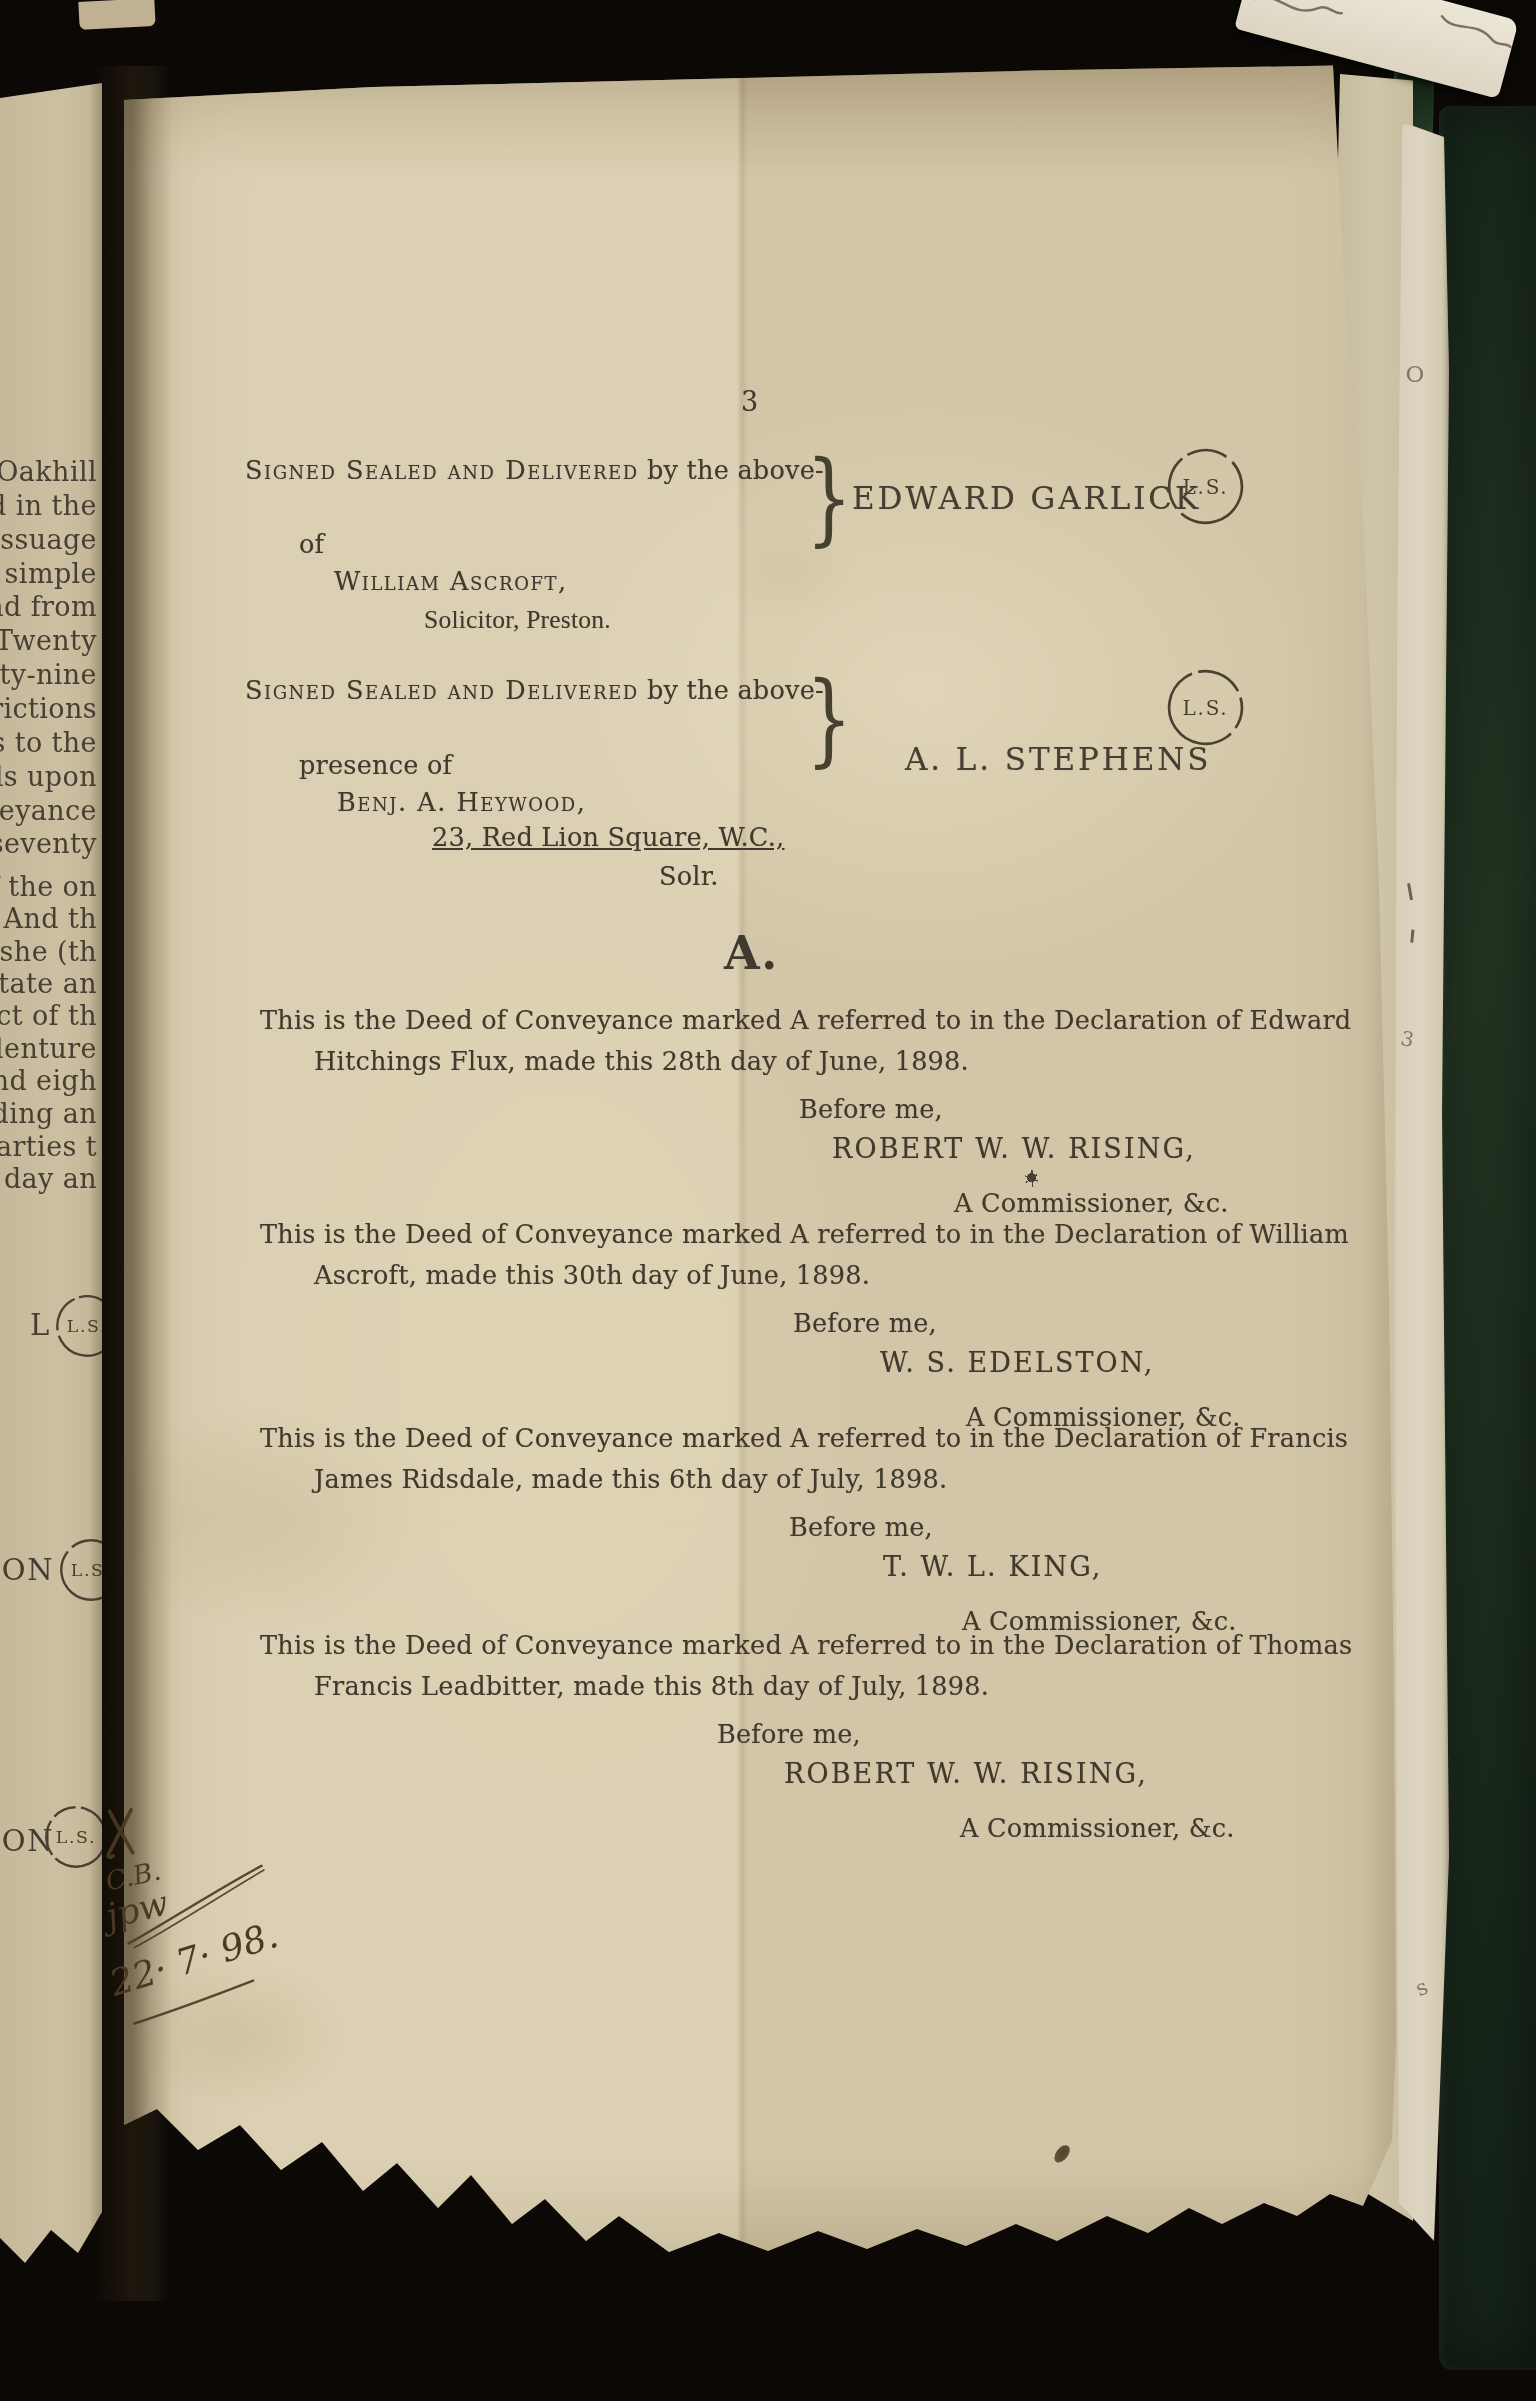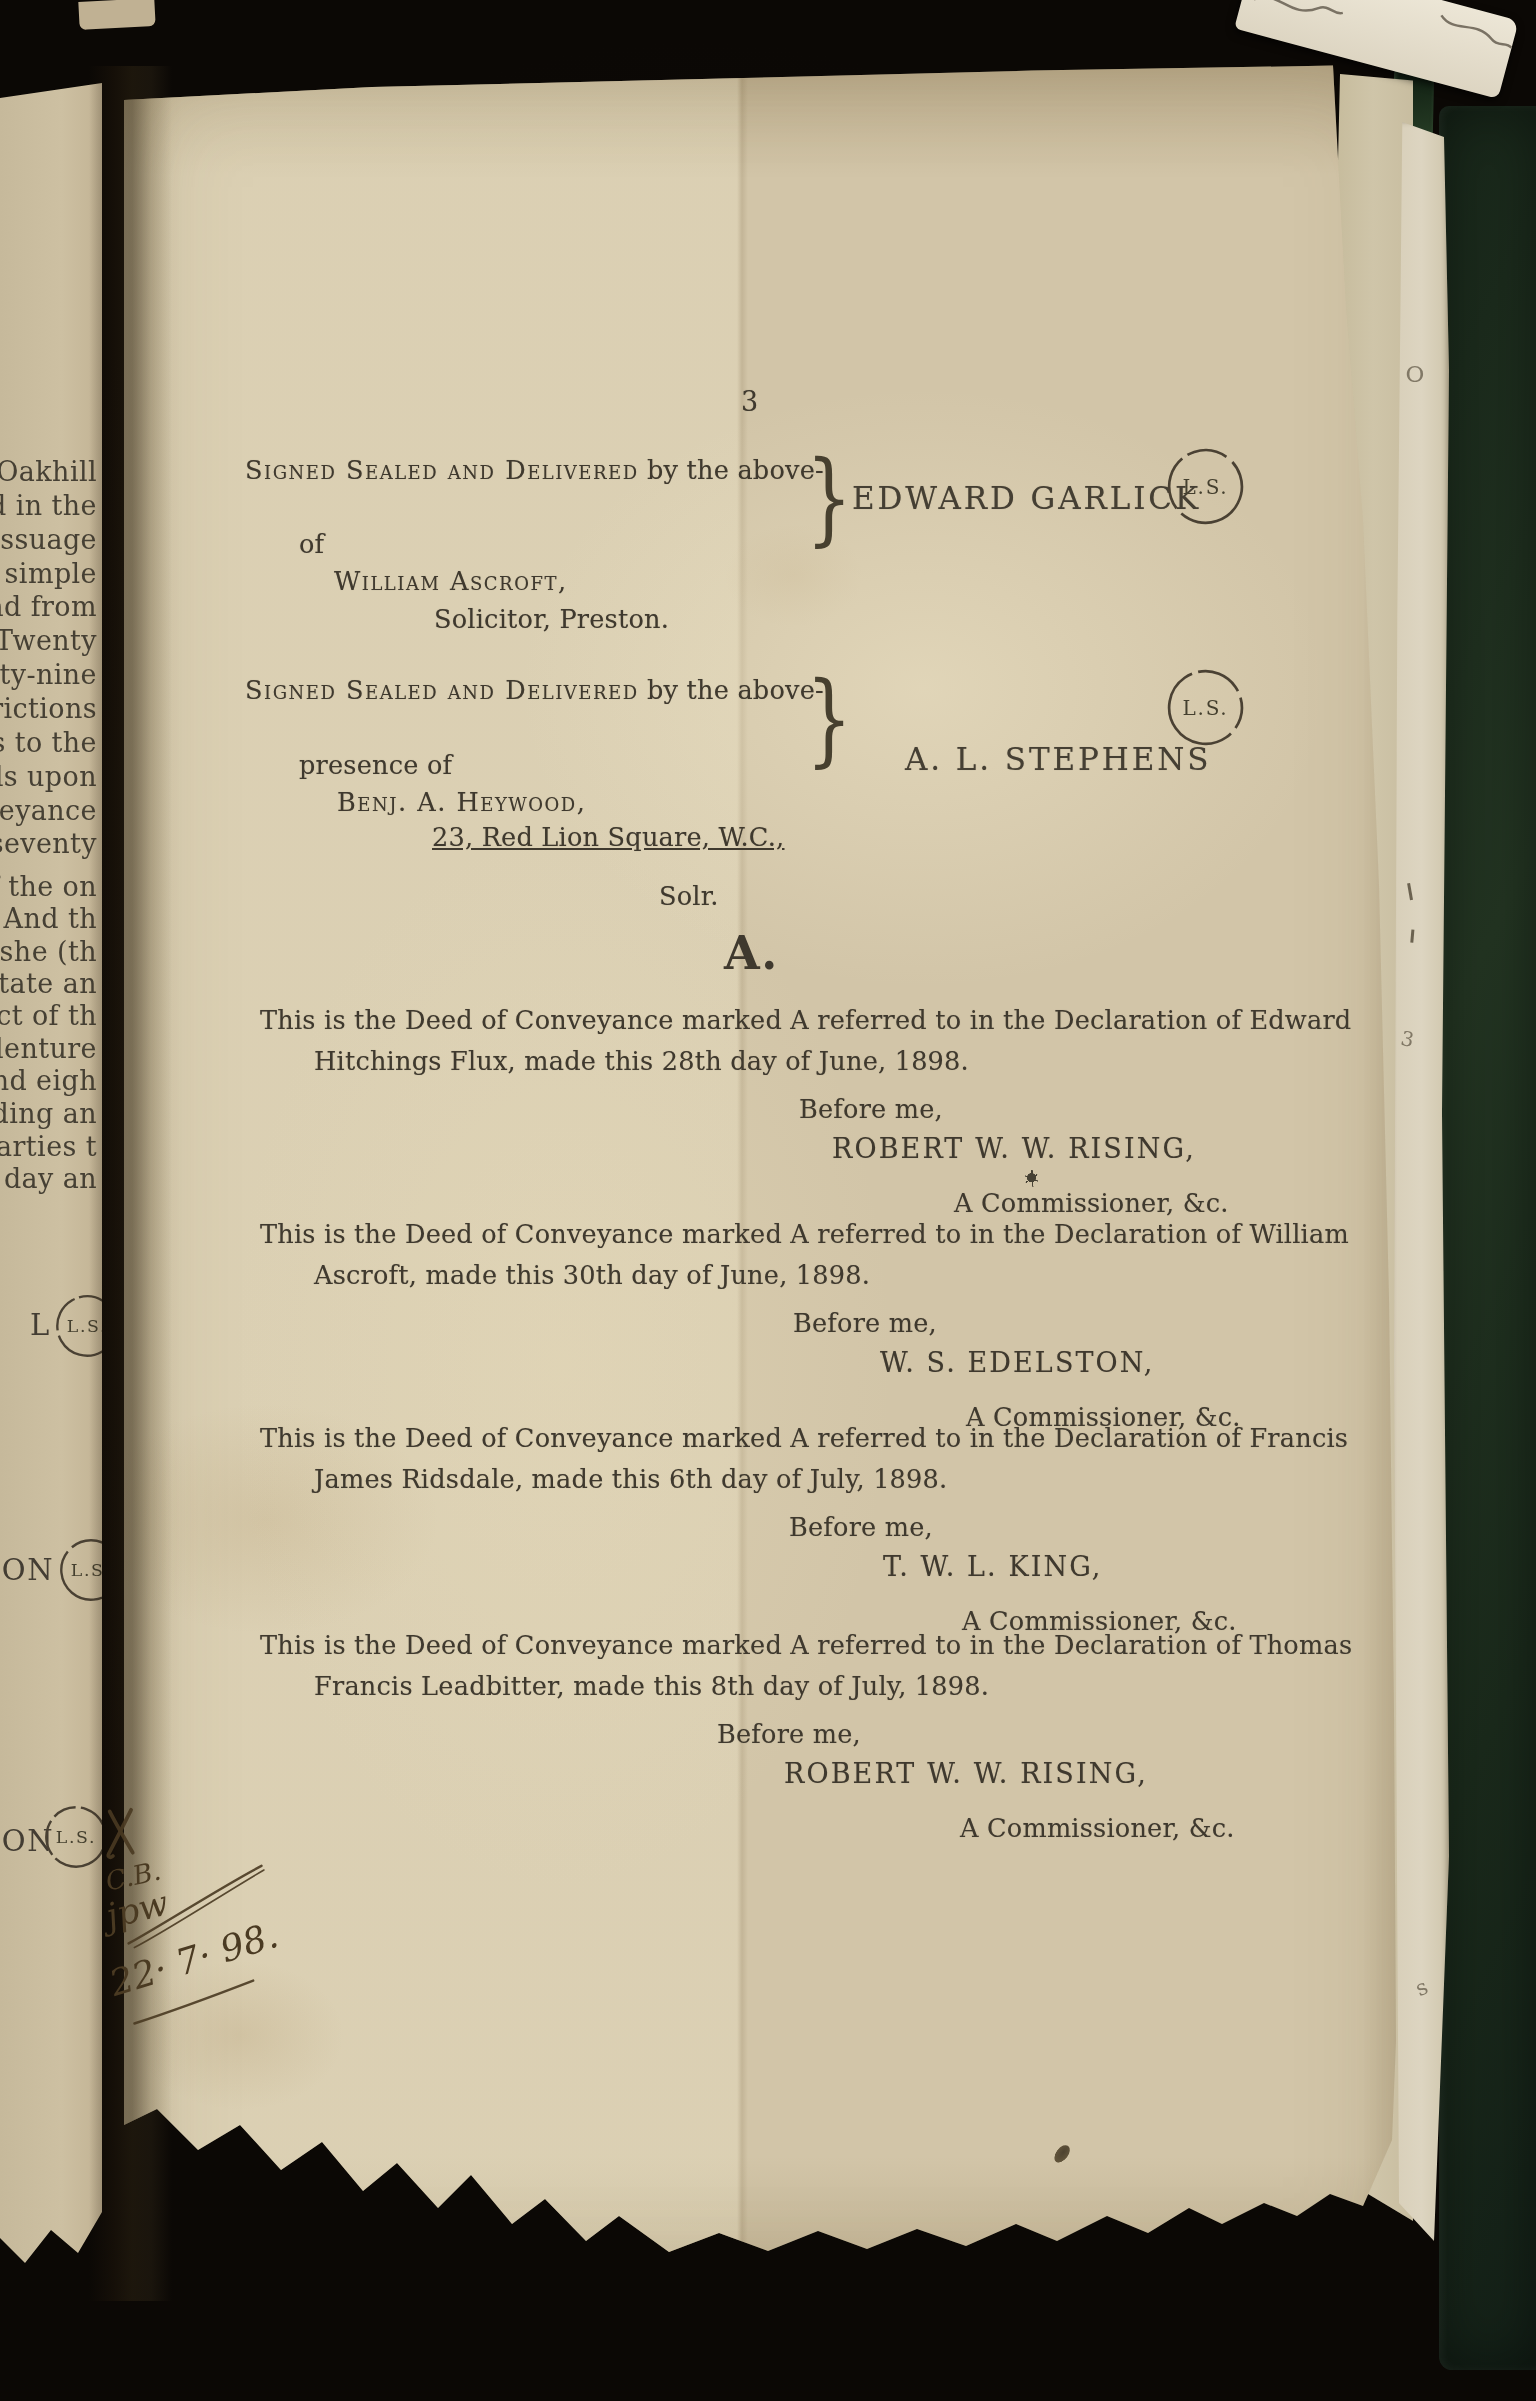--- a/index.html
+++ b/index.html
@@ -178,37 +178,37 @@
 
   <div class="page">
 
     <div class="bodytext page-number" style="left:617px;top:325px;">3</div>
 
     <div class="bodytext" style="left:121px;top:394px;">
       <span class="sc">Signed Sealed and Delivered</span><span class="reg"> by the above-</span>
     </div>
     <div class="bodytext" style="left:175px;top:468px;">of</div>
     <div class="bodytext sc" style="position:absolute;left:210px;top:505px;">William Ascroft,</div>
-    <div class="bodytext" style="left:310px;top:543px;">Solicitor, Preston.</div>
+    <div class="bodytext" style="left:300px;top:543px;font-family:Liberation Serif, serif;">Solicitor, Preston.</div>
     <div class="brace" style="left:682px;top:388px;">}</div>
     <div class="sig" style="left:728px;top:421px;">EDWARD GARLICK</div>
     <div class="seal" style="left:1042px;top:388px;">
       <svg width="79" height="79" viewBox="0 0 100 100">
           <circle cx="50" cy="50" r="46" fill="none" stroke="#4a4133" stroke-width="3.4" stroke-dasharray="120 9 70 8 52 10 30 8" transform="rotate(-18 50 50)"></circle>
         </svg>
       <div class="seal-label">L.S.</div>
     </div>
 
     <div class="bodytext" style="left:121px;top:614px;">
       <span class="sc">Signed Sealed and Delivered</span><span class="reg"> by the above-</span>
     </div>
     <div class="bodytext" style="left:175px;top:689px;">presence of</div>
     <div class="bodytext sc" style="position:absolute;left:213px;top:726px;">Benj. A. Heywood,</div>
     <div class="bodytext" style="left:308px;top:761px;text-decoration:underline;">23, Red Lion Square, W.C.,</div>
-    <div class="bodytext" style="left:535px;top:820px;">Solr.</div>
+    <div class="bodytext" style="left:535px;top:800px;">Solr.</div>
     <div class="brace" style="left:682px;top:609px;">}</div>
     <div class="sig" style="left:781px;top:641px;margin-top:41px;">A. L. STEPHENS</div>
     <div class="seal" style="left:1042px;top:609px;">
       <svg width="79" height="79" viewBox="0 0 100 100">
           <circle cx="50" cy="50" r="46" fill="none" stroke="#4a4133" stroke-width="3.4" stroke-dasharray="155 8 60 9 40 9" transform="rotate(55 50 50)"></circle>
         </svg>
       <div class="seal-label">L.S.</div>
     </div>
 
     <div class="heading-a" style="left:578px;top:867px;width:99px;text-align:center;">A.</div>

